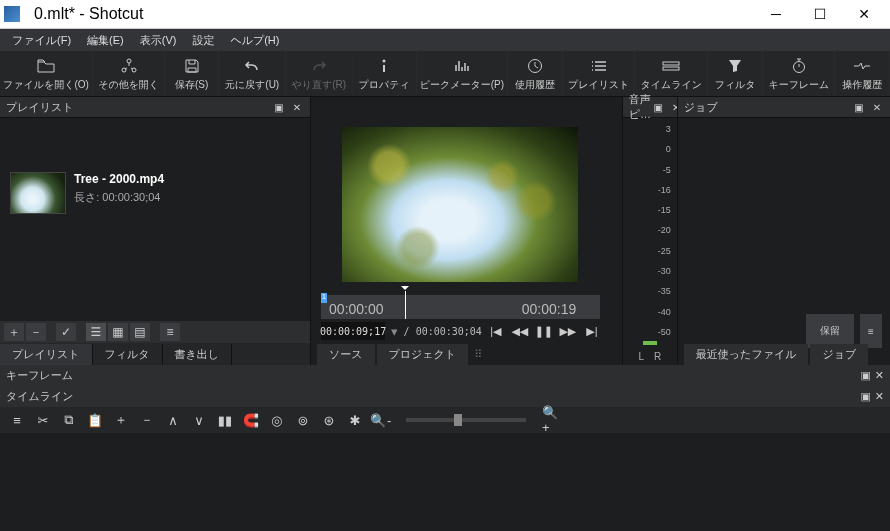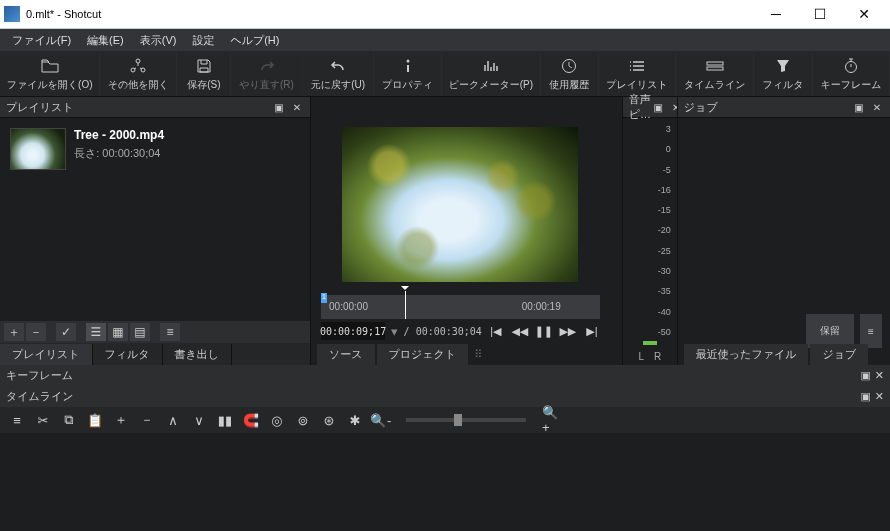--- a/index.html
+++ b/index.html
@@ -1,21 +1,21 @@
 <!DOCTYPE html>
 <html><head>
 <meta charset="utf-8">
 <style>
 * { margin: 0; padding: 0; box-sizing: border-box; font-family: "Meiryo", "MS PGothic", sans-serif; }
 body { background: #1d1e20; color: #ccc; font-size: 11px; width: 890px; height: 531px; overflow: hidden; }
 
 
 .titlebar { height: 29px; background: #fff; display: flex; align-items: center; padding: 0 4px; color: #000; border-bottom: 1px solid #ccc; }
 .titlebar .appicon { width: 16px; height: 16px; background: linear-gradient(135deg,#2a5fa0,#4a90d0); margin-right: 6px; }
-.titlebar .title { flex: 1; font-size: 11px; }
+.titlebar .title { flex: 1; font-size: 16px; margin-left: 8px; }
 .titlebar .winbtn { width: 44px; height: 28px; display: flex; align-items: center; justify-content: center; font-size: 14px; }
 
 
 .menubar { height: 22px; background: #323437; display: flex; align-items: center; padding: 0 4px; }
 .menubar .menuitem { padding: 2px 8px; color: #ddd; font-size: 11px; }
 
 
 .toolbar { height: 46px; background: #252628; border-bottom: 1px solid #111; display: flex; align-items: stretch; justify-content: space-between; }
 .toolbtn { display: flex; flex-direction: column; align-items: center; justify-content: center; padding: 2px 10px; color: #ccc; min-width: 54px; border-right: 1px solid #2a2b2d; }
 .toolbtn .ticon { height: 20px; display: flex; align-items: center; justify-content: center; font-size: 16px; }
@@ -24,21 +24,21 @@
 
 .main { display: flex; height: 268px; }
 .panel-header { height: 21px; background: #2c2e30; display: flex; align-items: center; padding: 0 6px; border-bottom: 1px solid #111; }
 .panel-header .ptitle { flex: 1; font-size: 11px; }
 .panel-header .pbtns { display: flex; gap: 4px; }
 .panel-header .pbtn { width: 14px; height: 14px; display: flex; align-items: center; justify-content: center; font-size: 10px; }
 
 
 .left-col { width: 343px; display: flex; flex-direction: column; border-right: 1px solid #111; }
 .playlist-body { flex: 1; background: #1d1e20; padding: 6px; }
-.plitem { display: flex; gap: 8px; padding: 4px; }
+.plitem { display: flex; gap: 8px; padding: 4px; margin-top: 44px; }
 .thumb { width: 56px; height: 42px; background: radial-gradient(circle at 40% 65%, #e8f3fb 10%, #cfe6ef 28%, #3a5530 55%, #15200e 85%); border: 1px solid #444; }
 .plmeta { display: flex; flex-direction: column; gap: 4px; }
 .plname { color: #fff; font-weight: bold; font-size: 12px; }
 .pldur { color: #aaa; font-size: 11px; }
 .pl-toolbar { height: 22px; background: #2c2e30; display: flex; align-items: center; gap: 2px; padding: 0 4px; }
 .pl-toolbar .tb { width: 20px; height: 18px; display: flex; align-items: center; justify-content: center; font-size: 12px; color: #ccc; background: #3a3c3f; }
 .pl-toolbar .tb.active { background: #4a4c4f; }
 .pl-toolbar .sep { width: 6px; }
 .left-tabs { height: 22px; background: #252628; display: flex; align-items: center; }
 .left-tabs .tab { padding: 3px 12px; font-size: 11px; border-right: 1px solid #111; }
@@ -49,21 +49,21 @@
 .center-col { flex: 1; display: flex; flex-direction: column; background: #1d1e20; }
 .preview-wrap { flex: 1; display: flex; align-items: center; justify-content: center; padding: 20px 10px 4px; }
 .preview { width: 236px; height: 155px; background: radial-gradient(ellipse at 45% 60%, #e6f2fa 15%, #bfddf0 30%, #6d8a35 48%, #2e4016 75%, #0d1508 100%); position: relative; }
 .preview::after { content:""; position:absolute; inset:0; background:
   radial-gradient(circle at 20% 25%, rgba(200,190,70,.55) 6%, transparent 10%),
   radial-gradient(circle at 68% 32%, rgba(170,160,50,.5) 5%, transparent 9%),
   radial-gradient(circle at 82% 48%, rgba(150,150,40,.5) 6%, transparent 10%),
   radial-gradient(circle at 32% 78%, rgba(130,140,40,.45) 7%, transparent 11%); }
 .scrub-row { height: 24px; position: relative; margin: 0 10px; background: #3a3c3f; }
 .scrub-row .marker { position: absolute; top: -2px; left: 0; width: 6px; height: 10px; background: #4da3ff; font-size: 7px; color: #fff; text-align: center; }
-.scrub-row .ticklabel { position: absolute; top: 6px; color: #bbb; font-size: 10px; }
+.scrub-row .ticklabel { position: absolute; top: 6px; color: #bbb; font-size: 14px; }
 .scrub-row .playhead { position: absolute; top: -4px; width: 1px; height: 28px; background: #fff; }
 .scrub-row .playhead::before { content:""; position:absolute; top:-5px; left:-4px; border:4px solid transparent; border-top-color:#fff; }
 .transport { height: 24px; display: flex; align-items: center; gap: 6px; padding: 0 10px; }
 .tcbox { width: 64px; height: 18px; background: #111; color: #ddd; display: flex; align-items: center; justify-content: center; font-size: 10px; font-family: monospace; }
 .tclabel { font-size: 10px; font-family: monospace; color: #bbb; }
 .tbuttons { display: flex; gap: 8px; margin-left: auto; }
 .tbuttons .tbtn { width: 16px; height: 16px; display: flex; align-items: center; justify-content: center; font-size: 11px; }
 .center-tabs { height: 22px; display: flex; align-items: center; padding: 0 6px; gap: 2px; }
 .center-tabs .ctab { padding: 3px 12px; background: #2c2e30; font-size: 11px; }
 .center-tabs .dots { color: #666; margin-left: 4px; }
@@ -134,35 +134,35 @@
     <div class="tlabel">その他を開く</div>
   </div>
   <div class="toolbtn">
     <div class="ticon">
         <svg width="16" height="16" viewBox="0 0 16 16">
           <path d="M2 2h10l2 2v10H2z M5 2v4h6V2 M4 10h8v4H4z" fill="none" stroke="#ccc"></path>
         </svg>
       </div>
     <div class="tlabel">保存(S)</div>
   </div>
+  <div class="toolbtn">
+    <div class="ticon">
+        <svg width="18" height="14" viewBox="0 0 18 14">
+          <path d="M14 11a5 5 0 0 0-5-5H3m3-3L3 6l3 3" fill="none" stroke="#ccc" stroke-width="1.5"></path>
+        </svg>
+      </div>
+    <div class="tlabel">元に戻す(U)</div>
+  </div>
   <div class="toolbtn" style="opacity:.4">
     <div class="ticon">
         <svg width="18" height="14" viewBox="0 0 18 14">
           <path d="M4 11a5 5 0 0 1 5-5h6m-3-3 3 3-3 3" fill="none" stroke="#888" stroke-width="1.5"></path>
         </svg>
       </div>
     <div class="tlabel">やり直す(R)</div>
-  </div>
-  <div class="toolbtn">
-    <div class="ticon">
-        <svg width="18" height="14" viewBox="0 0 18 14">
-          <path d="M14 11a5 5 0 0 0-5-5H3m3-3L3 6l3 3" fill="none" stroke="#ccc" stroke-width="1.5"></path>
-        </svg>
-      </div>
-    <div class="tlabel">元に戻す(U)</div>
   </div>
   <div class="toolbtn">
     <div class="ticon">
         <svg width="14" height="16" viewBox="0 0 14 16">
           <circle cx="7" cy="3" r="1.5" fill="#ccc"></circle>
           <path d="M7 7v7" stroke="#ccc" stroke-width="2"></path>
         </svg>
       </div>
     <div class="tlabel">プロパティ</div>
   </div>
@@ -209,20 +209,28 @@
     <div class="tlabel">フィルタ</div>
   </div>
   <div class="toolbtn">
     <div class="ticon">
         <svg width="16" height="16" viewBox="0 0 16 16">
           <circle cx="8" cy="9" r="5.5" fill="none" stroke="#ccc"></circle>
           <path d="M6 1h4M8 1v2M8 6v3" stroke="#ccc"></path>
         </svg>
       </div>
     <div class="tlabel">キーフレーム</div>
+  </div>
+  <div class="toolbtn">
+    <div class="ticon">
+        <svg width="20" height="12" viewBox="0 0 20 12">
+          <path d="M2 6h5l2-3 2 6 2-3h5" fill="none" stroke="#ccc"></path>
+        </svg>
+      </div>
+    <div class="tlabel">操作履歴</div>
   </div>
 </div>
 
 <div class="main">
 
   <div class="left-col">
     <div class="panel-header">
       <div class="ptitle">プレイリスト</div>
       <div class="pbtns">
         <div class="pbtn">▣</div>

